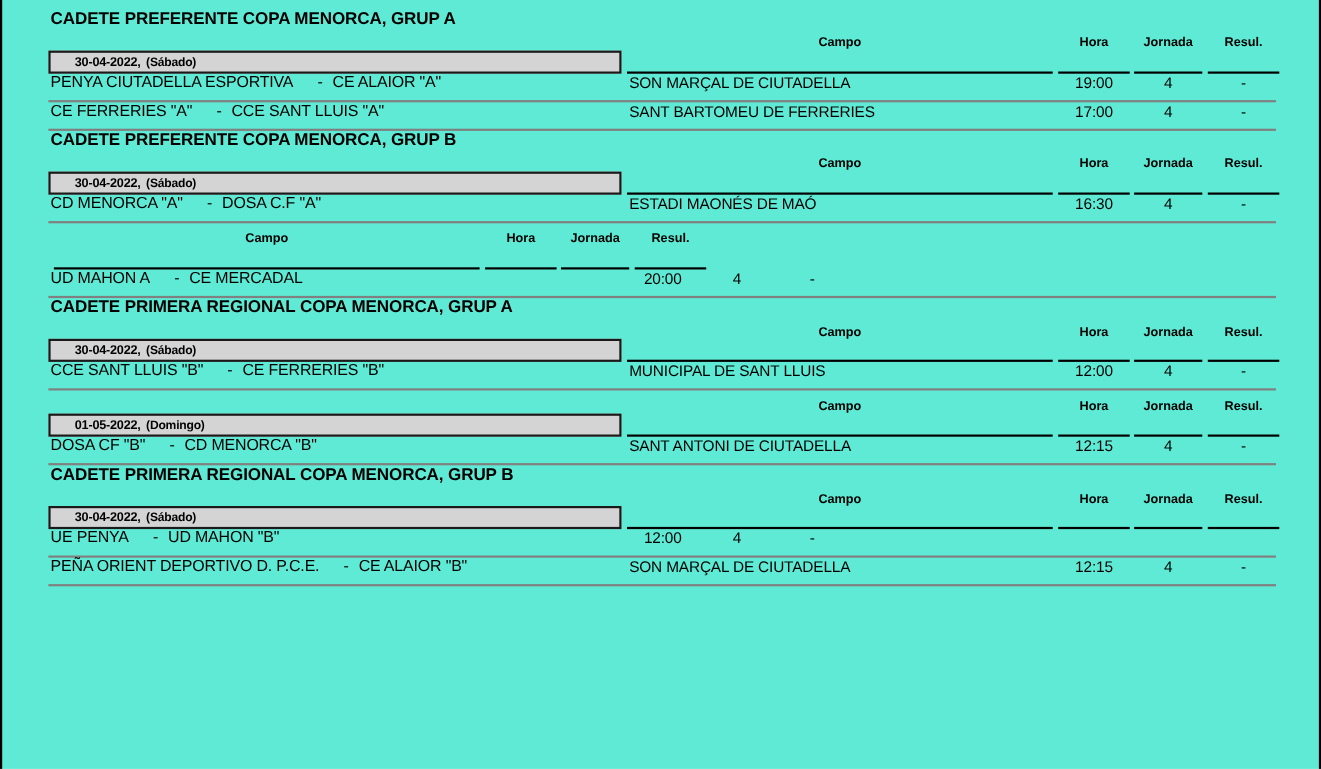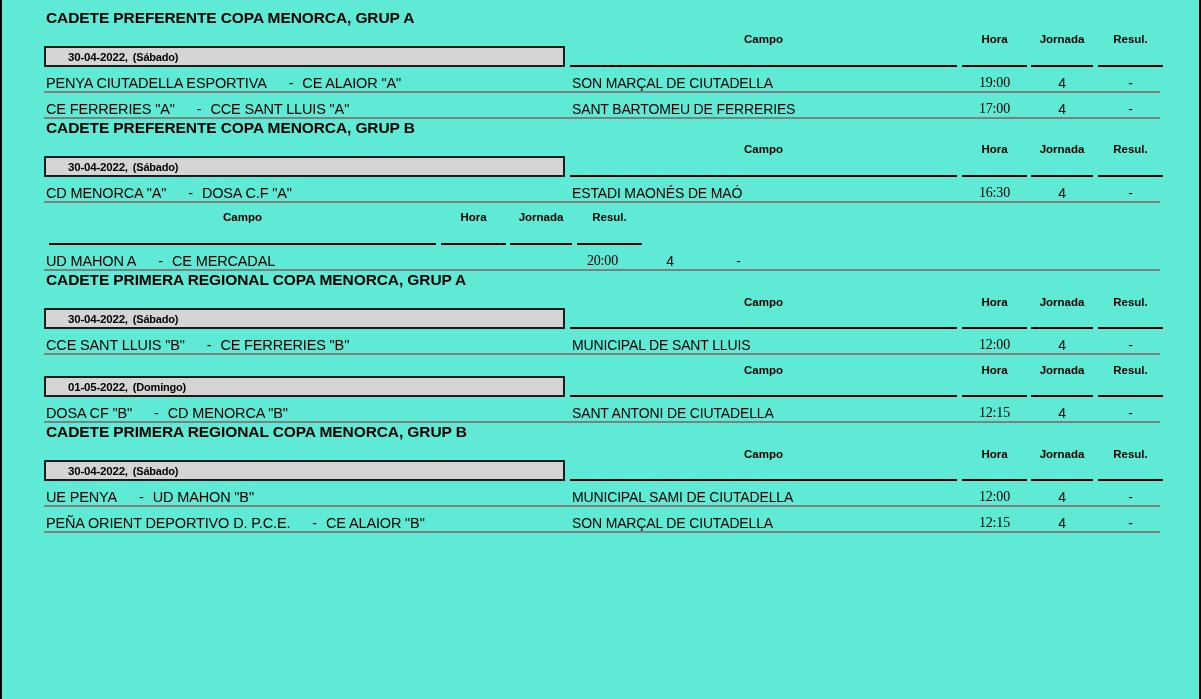--- a/index.html
+++ b/index.html
@@ -107,21 +107,21 @@
     white-space: nowrap;
   }
   .hcell.campo  { width: 387px; margin-right: 5px; }
   .hcell.hora   { width: 65px;  margin-right: 4px; }
   .hcell.jornada{ width: 62px;  margin-right: 5px; }
   .hcell.resul  { width: 65px; }
 
   
   .row {
     display: flex;
-    align-items: flex-end;
+    align-items: flex-start;
     height: 26px;
     border-bottom: 2px solid #808080;
     box-sizing: border-box;
   }
   .teams {
     width: 521px;
     flex: 0 0 auto;
     font-size: 14.5px;
     letter-spacing: -0.15px;
     white-space: nowrap;
@@ -140,21 +140,21 @@
     align-items: center;
     margin-left: 5px;
   }
   .cell {
     font-size: 14px;
     letter-spacing: -0.15px;
     box-sizing: border-box;
     white-space: nowrap;
   }
   .cell.campo   { width: 387px; margin-right: 5px; text-align: left; padding-left: 2px; }
-  .cell.hora    { width: 65px;  margin-right: 4px; text-align: center; font-family: Liberation Serif, serif; }
+  .cell.hora    { width: 65px;  margin-right: 4px; text-align: center; }
   .cell.jornada { width: 62px;  margin-right: 5px; text-align: center; }
   .cell.resul   { width: 65px;  text-align: center; }
 </style>
 </head>
 <body>
 
 <div class="page">
   <div class="content">
       <div class="section">
         <div class="section-title">CADETE PREFERENTE COPA MENORCA, GRUP A</div>
@@ -323,21 +323,20 @@
               <div class="hcell resul">Resul.</div>
             </div>
           </div>
           <div class="row">
             <div class="teams">
               <span class="team-home">UE PENYA</span>
               <span class="team-sep">-</span>
               <span class="team-away">UD MAHON "B"</span>
             </div>
             <div class="row-cols">
-              <div class="cell campo">MUNICIPAL SAMI DE CIUTADELLA</div>
               <div class="cell hora">12:00</div>
               <div class="cell jornada">4</div>
               <div class="cell resul">-</div>
             </div>
           </div>
           <div class="row">
             <div class="teams">
               <span class="team-home">PEÑA ORIENT DEPORTIVO D. P.C.E.</span>
               <span class="team-sep">-</span>
               <span class="team-away">CE ALAIOR "B"</span>

